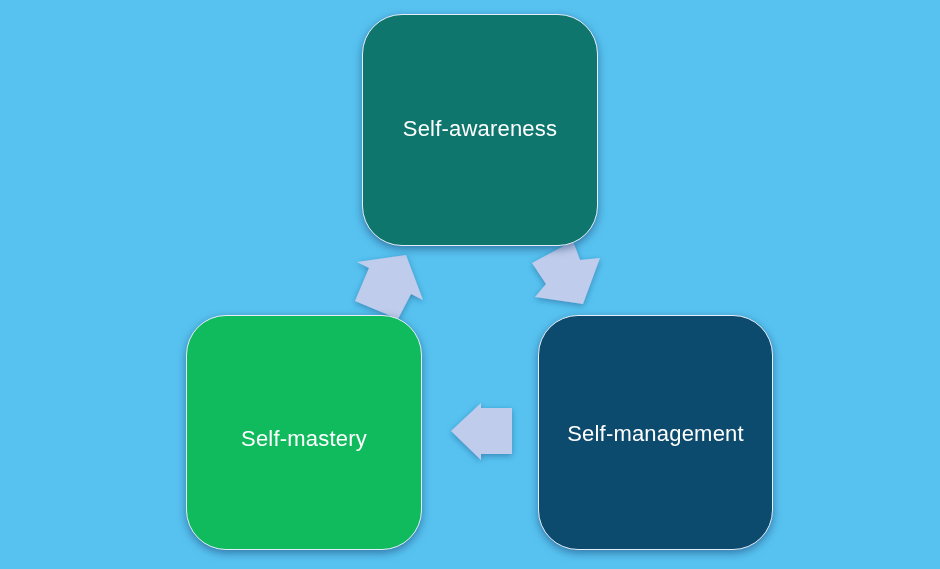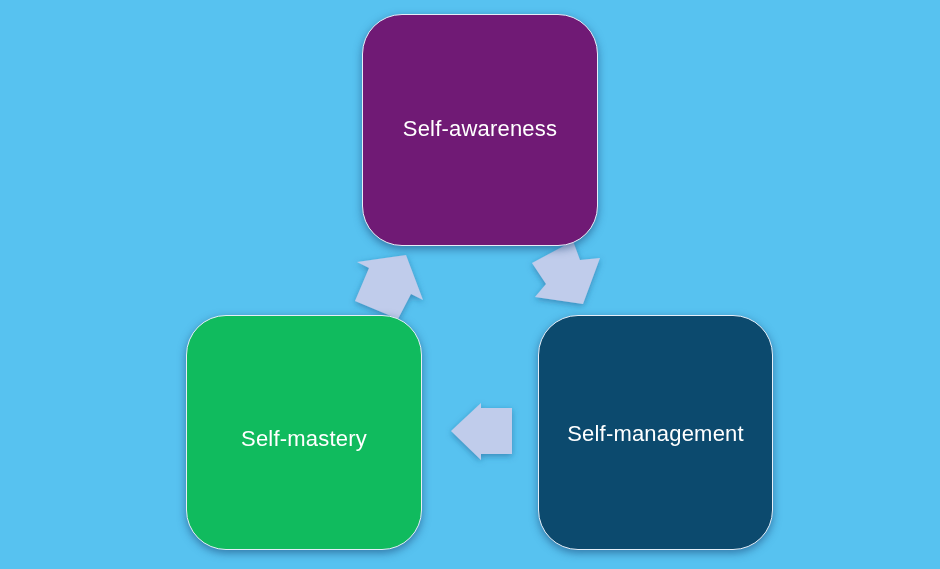--- a/index.html
+++ b/index.html
@@ -39,21 +39,21 @@
     </filter>
   </defs>
 
   <polygon points="532,263 573,241 580,260 600,258 583,304 535,297 546,284" style="fill: rgb(192, 204, 235);"></polygon>
 
   <polygon points="451,431 481,403 481,408 512,408 512,454 481,454 481,460" style="fill: rgb(192, 204, 235);"></polygon>
 
   <polygon points="355,301 369,268 357,262 406,255 423,300 411,294 398,319" style="fill: rgb(192, 204, 235);"></polygon>
 </svg>
 
-<div class="box" id="box-awareness" style="background:#701a75;">
+<div class="box" id="box-awareness" style="background:#0f766e;">
   <span>Self-awareness</span>
 </div>
 
 <div class="box" id="box-management" style="background:#0c4a6e;">
   <span>Self-management</span>
 </div>
 
 <div class="box" id="box-mastery" style="background:#10bb5e;">
   <span>Self-mastery</span>
 </div>

